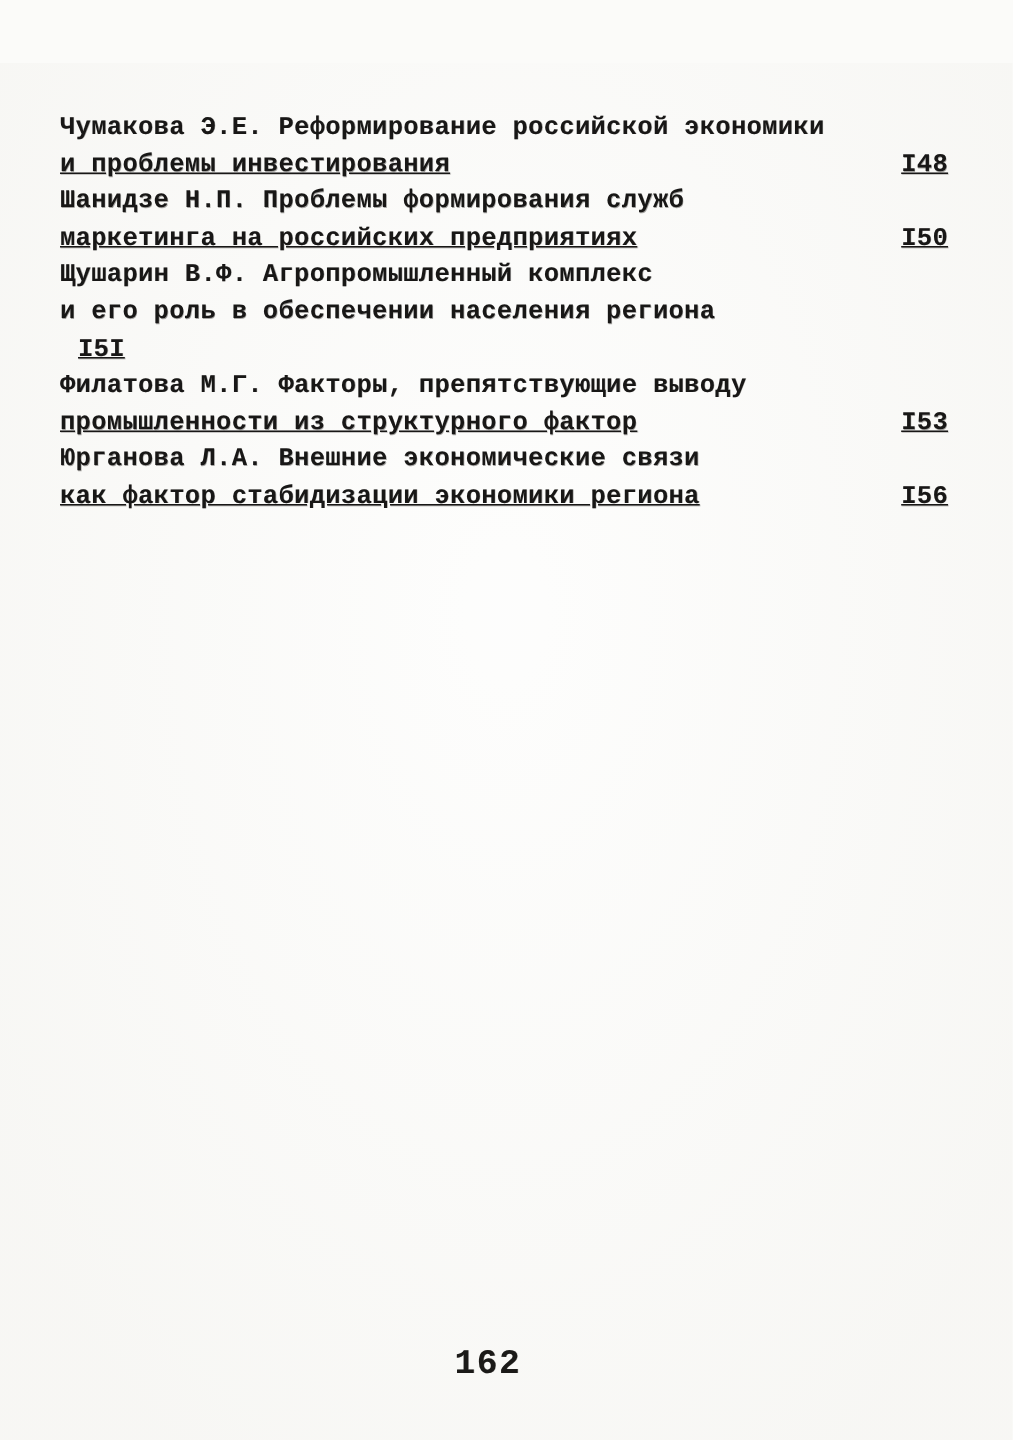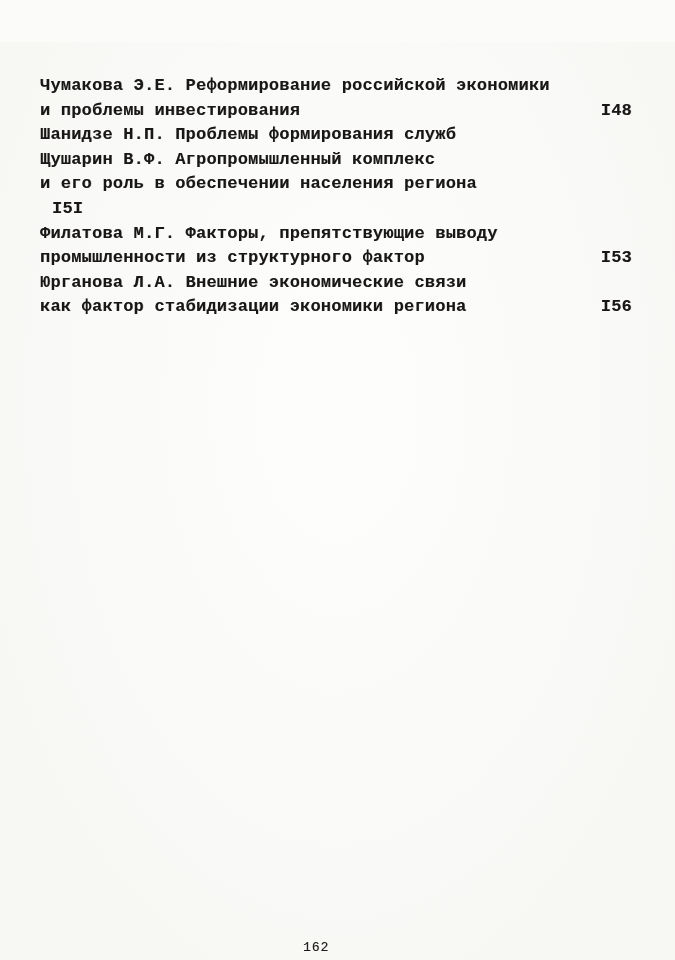--- a/index.html
+++ b/index.html
@@ -34,34 +34,35 @@
     letter-spacing: 0.2px;
     text-shadow: 0.4px 0.4px 0 rgba(25,23,20,0.38);
     white-space: nowrap;
   }
   .entry { margin: 0; }
   .line { display: block; }
   .line.with-page {
     display: flex;
     justify-content: space-between;
     align-items: baseline;
+    text-decoration: underline;
   }
   .line-text { display: inline-block; }
   .page-num {
     display: inline-block;
     padding-left: 12px;
     text-align: right;
   }
   .footer-page-number {
     position: absolute;
     left: 303px;
-    top: 898px;
+    top: 854px;
     color: #1b1a18;
-    font-size: 13px;
-    font-weight: 400;
+    font-size: 23px;
+    font-weight: 700;
     letter-spacing: 1px;
     text-shadow: 0.4px 0.4px 0 rgba(25,23,20,0.38);
   }
 </style>
 </head>
 <body>
 
 <div class="page">
 
   <div class="toc-block">
@@ -69,20 +70,24 @@
     <div class="entry">
       <div class="line">Чумакова Э.Е. Реформирование российской экономики</div>
       <div class="line with-page">
         <span class="line-text">и проблемы инвестирования</span>
         <span class="page-num">I48</span>
       </div>
     </div>
 
     <div class="entry">
       <div class="line">Шанидзе Н.П. Проблемы формирования служб</div>
+      <div class="line with-page">
+        <span class="line-text">маркетинга на российских предприятиях</span>
+        <span class="page-num">I50</span>
+      </div>
     </div>
 
     <div class="entry">
       <div class="line">Щушарин В.Ф. Агропромышленный комплекс</div>
       <div class="line">и его роль в обеспечении населения региона</div>
       <div class="line with-page">
         <span class="page-num">I5I</span>
       </div>
     </div>
 

